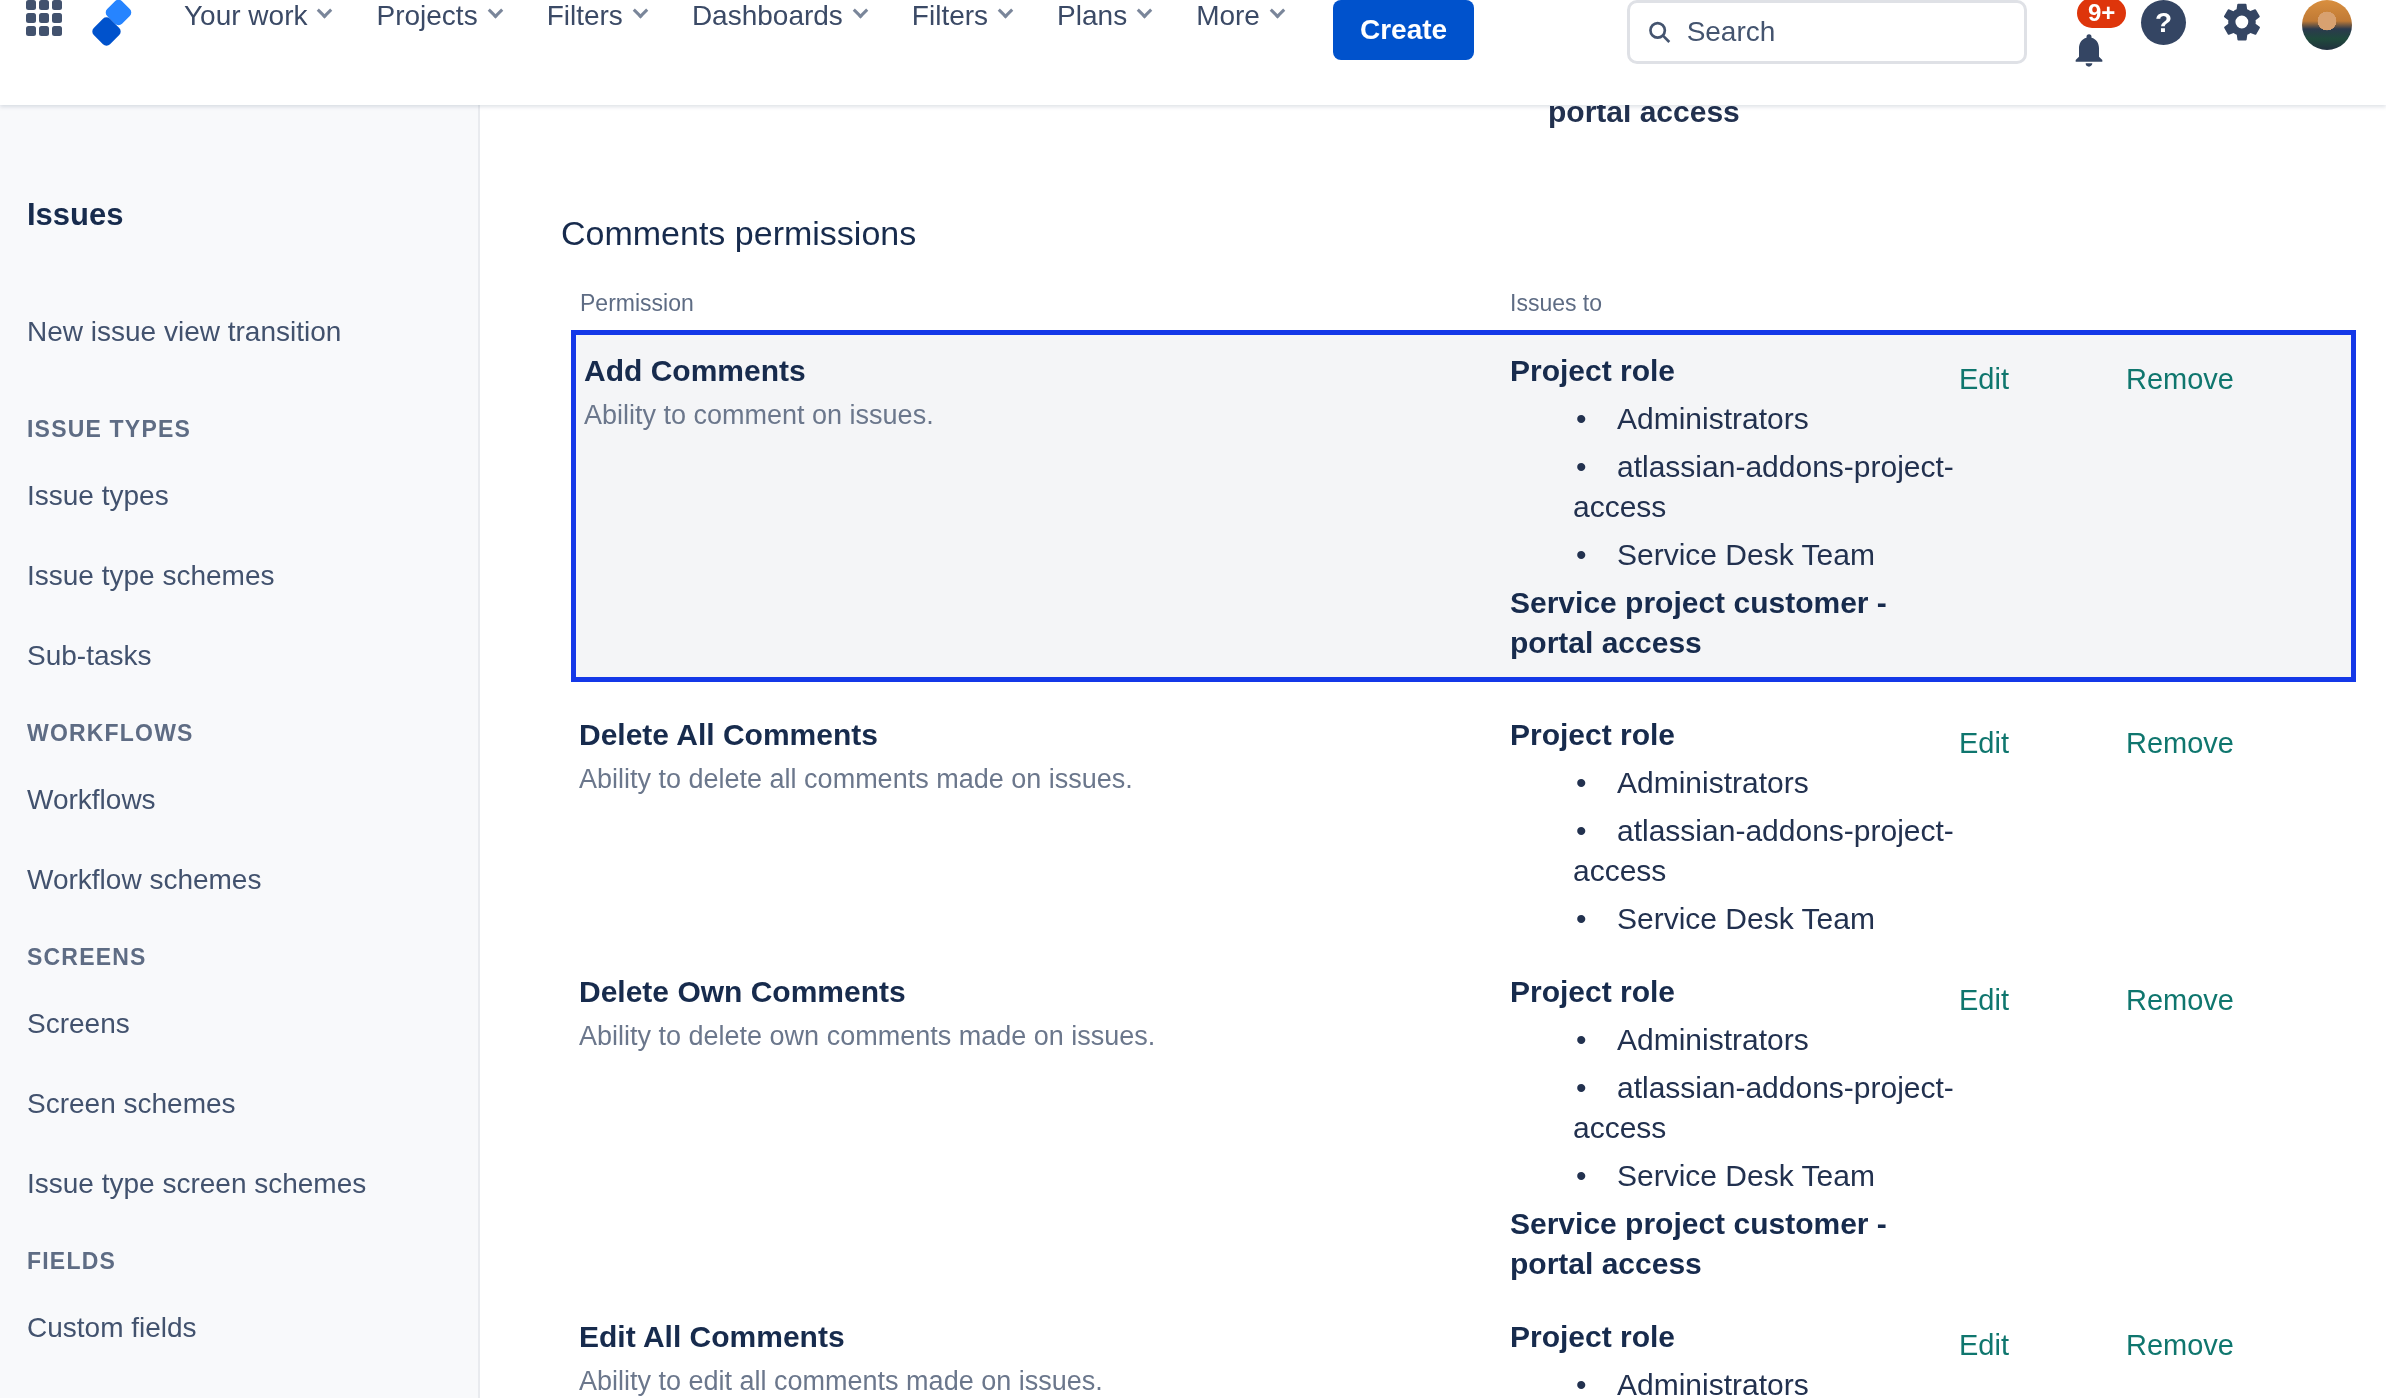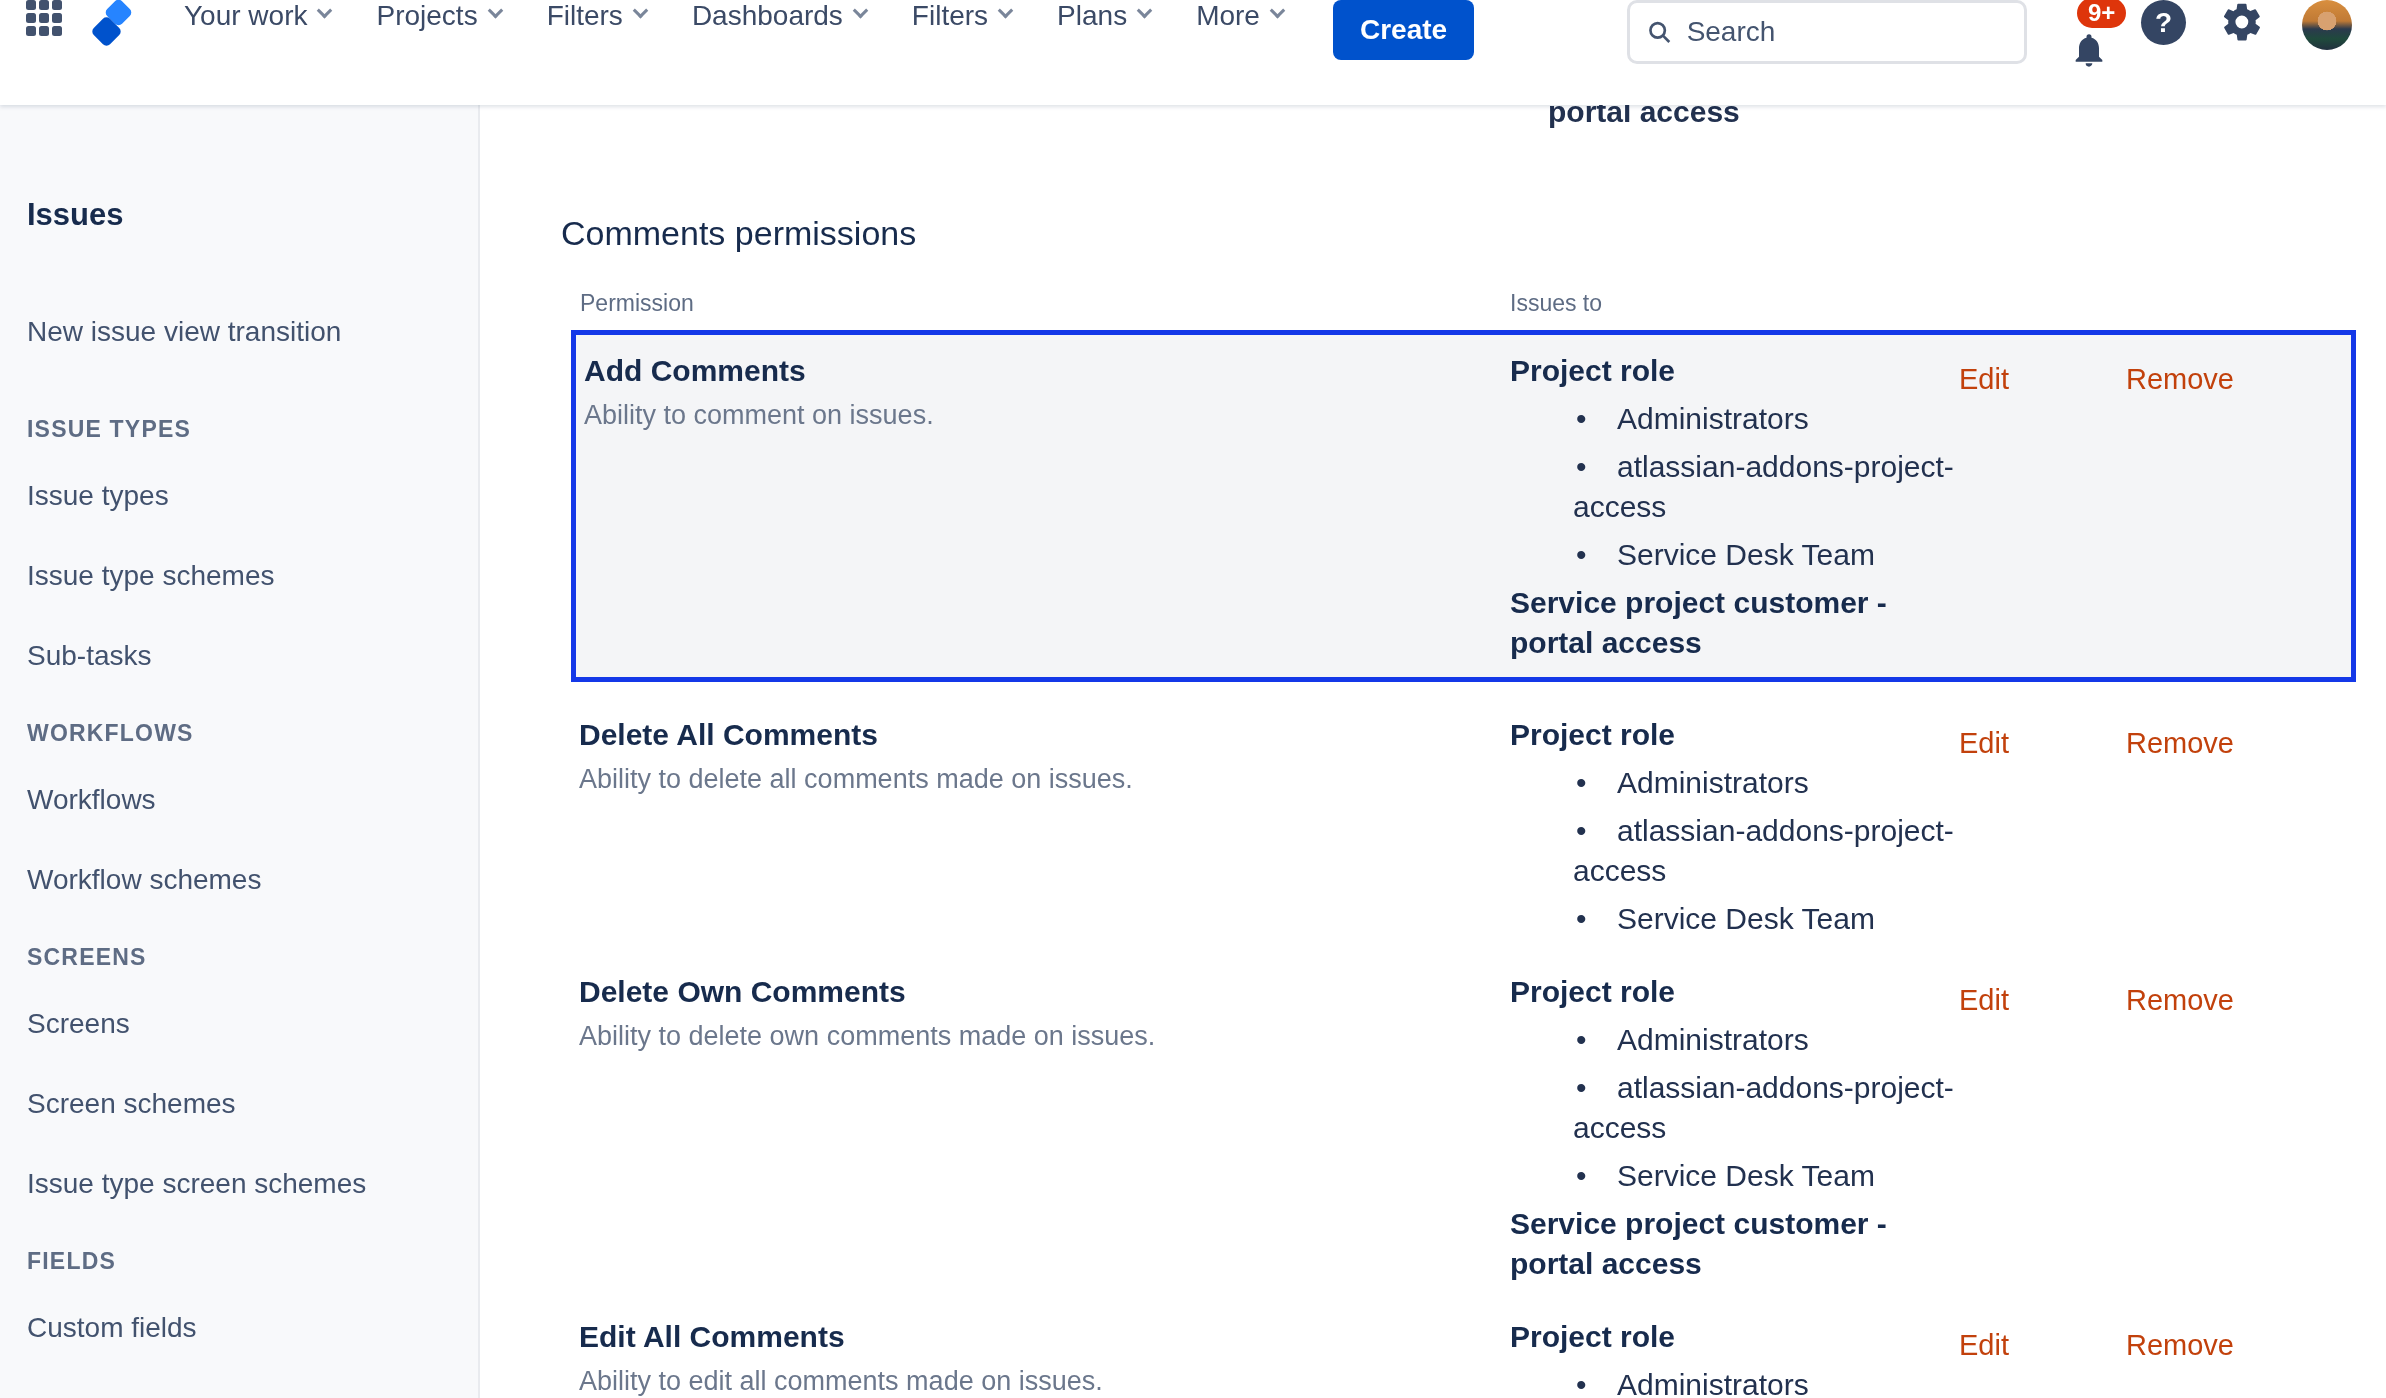--- a/index.html
+++ b/index.html
@@ -94,21 +94,21 @@
   }
   .c-perm { padding-left:8px; }
   .row-title { font-size:30px; font-weight:bold; color:#172B4D; line-height:40px; }
   .row-desc { font-size:27px; color:#6B778C; line-height:34px; margin-top:7px; }
   .granted-type { font-size:30px; font-weight:bold; color:#172B4D; line-height:40px; }
   ul.roles { list-style:none; margin-top:4px; padding-left:63px; }
   ul.roles li { font-size:30px; color:#22314F; line-height:40px; margin-top:8px; }
   ul.roles li::before { content:"\2022"; display:inline-block; width:41px; padding-left:3px; color:#22314F; }
   .granted-extra { font-size:30px; font-weight:bold; color:#172B4D; line-height:40px; margin-top:8px; }
   .c-action { padding-top:8px; }
-  .action-link { font-size:29px; color:#c2410c; cursor:pointer; line-height:40px; display:inline-block; }
+  .action-link { font-size:29px; color:#0f766e; cursor:pointer; line-height:40px; display:inline-block; }
 </style>
 </head>
 <body>
 
 <header class="topnav">
   <div class="app-grid">
     <span></span>
       <span></span>
       <span></span>
       <span></span>

